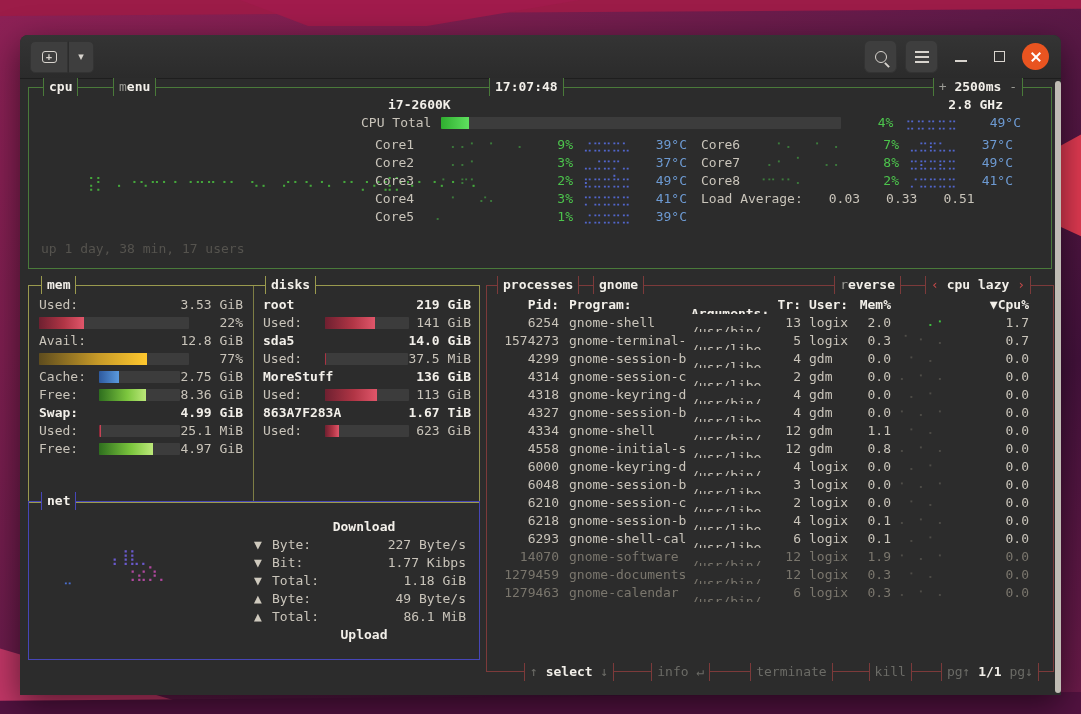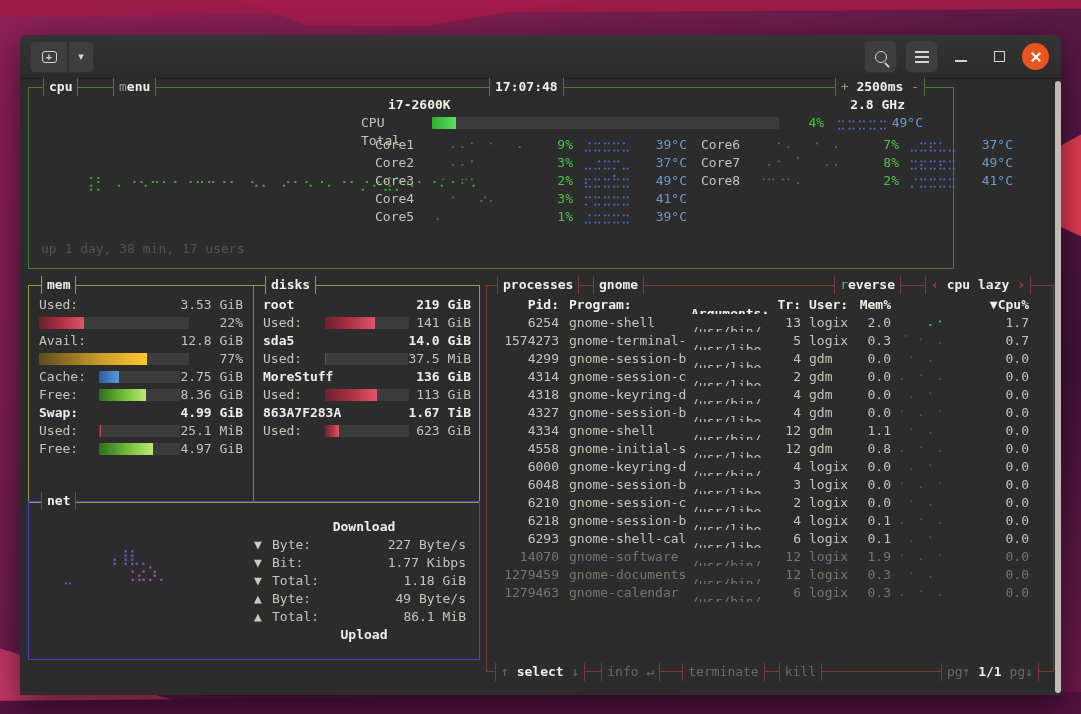--- a/index.html
+++ b/index.html
@@ -72,21 +72,21 @@
   .key{color:#9a9a94;}
   .track{background:var(--track);height:12px;border-radius:1px;overflow:hidden;align-self:center;}
   .fill{height:100%;}
   .fill.red{background:linear-gradient(90deg,#6e2030,#b03545 55%,#e0566a);}
   .fill.yellow{background:linear-gradient(90deg,#5e4c1e,#c79a28 55%,#ffc82e);}
   .fill.green{background:linear-gradient(90deg,#2e6e1e,#7cc63e 60%,#bce87a);}
   .fill.blue{background:linear-gradient(90deg,#2e5a9e,#5a9ade);}
   .fill.gtotal{background:linear-gradient(90deg,#2fae2f,#5fe05f);}
 
   
-  .cpu-box{left:8px;top:8px;width:926px;height:182px;border-color:var(--b-cpu);}
+  .cpu-box{left:8px;top:8px;width:1024px;height:182px;border-color:var(--b-cpu);}
   .cpu-box .chip{border-left:1px solid var(--b-cpu);border-right:1px solid var(--b-cpu);}
   .chip-cpu{left:14px;}
   .chip-menu{left:84px;}
   .chip-time{left:460px;}
   .chip-interval{right:28px;}
   .cpu-model{position:absolute;left:359px;top:8px;}
   .cpu-freq{position:absolute;right:48px;top:8px;}
   .cputotal-row{position:absolute;left:332px;top:26px;right:30px;height:18px;display:flex;}
   .cputotal-row .track{width:400px;margin-left:10px;}
   .ct-pct{width:52px;text-align:right;color:var(--green);}
@@ -149,21 +149,21 @@
   .p-prog{width:132px;padding-left:10px;white-space:nowrap;overflow:hidden;}
   .p-args{width:86px;white-space:nowrap;overflow:hidden;margin-top:9px;}
   .p-tr{width:24px;text-align:right;}
   .p-user{width:52px;padding-left:8px;}
   .p-mem{width:38px;text-align:right;}
   .p-graph{width:64px;padding-left:8px;color:#4f4d48;overflow:hidden;}
   .p-cpu{flex:1;text-align:right;padding-right:16px;}
   .proc-rows > div:nth-of-type(1) .p-graph{color:#3fc63f;}
   .proc-rows > div:nth-of-type(n+14){color:#7a766d;}
   .pfooter{position:absolute;left:8px;right:8px;bottom:-10px;display:flex;align-items:center;}
-  .pfooter .chip{position:static;}
+  .pfooter .chip{position:static;margin-left:29px;}
   .fgap1{width:16px;} .fgap2{width:22px;} .fgap3{width:14px;}
   .pg-chip{margin-left:auto;margin-right:6px;}
 </style>
 </head>
 <body>
 
 <div class="desktop">
   <div class="wp wp1"></div>
   <div class="wp wp5"></div>
   <div class="wp wp2"></div>
@@ -283,20 +283,23 @@
             </div>
 
             <div class="core-row">
               <span class="c-name">Core8</span>
               <span class="c-graph">⠐⠒⠐⠂⠄⠀⠀⠀⠀⠀</span>
               <span class="c-pct">2%</span>
               <span class="c-tbr">⡐⣒⣒⣒⣒</span>
               <span class="c-temp">41°C</span>
             </div>
           </div>
+        <div class="load-row">
+          <span>Load Average:</span><span>0.03</span><span>0.33</span><span>0.51</span>
+        </div>
       </div>
 
       <div class="box memdisk-box">
         <span class="chip chip-mem b">mem</span>
         <span class="chip chip-disks b">disks</span>
         <div class="md-divider"></div>
 
         <div class="mem-side">
           <div class="mrow">
               <span class="mlbl">Used:</span>

